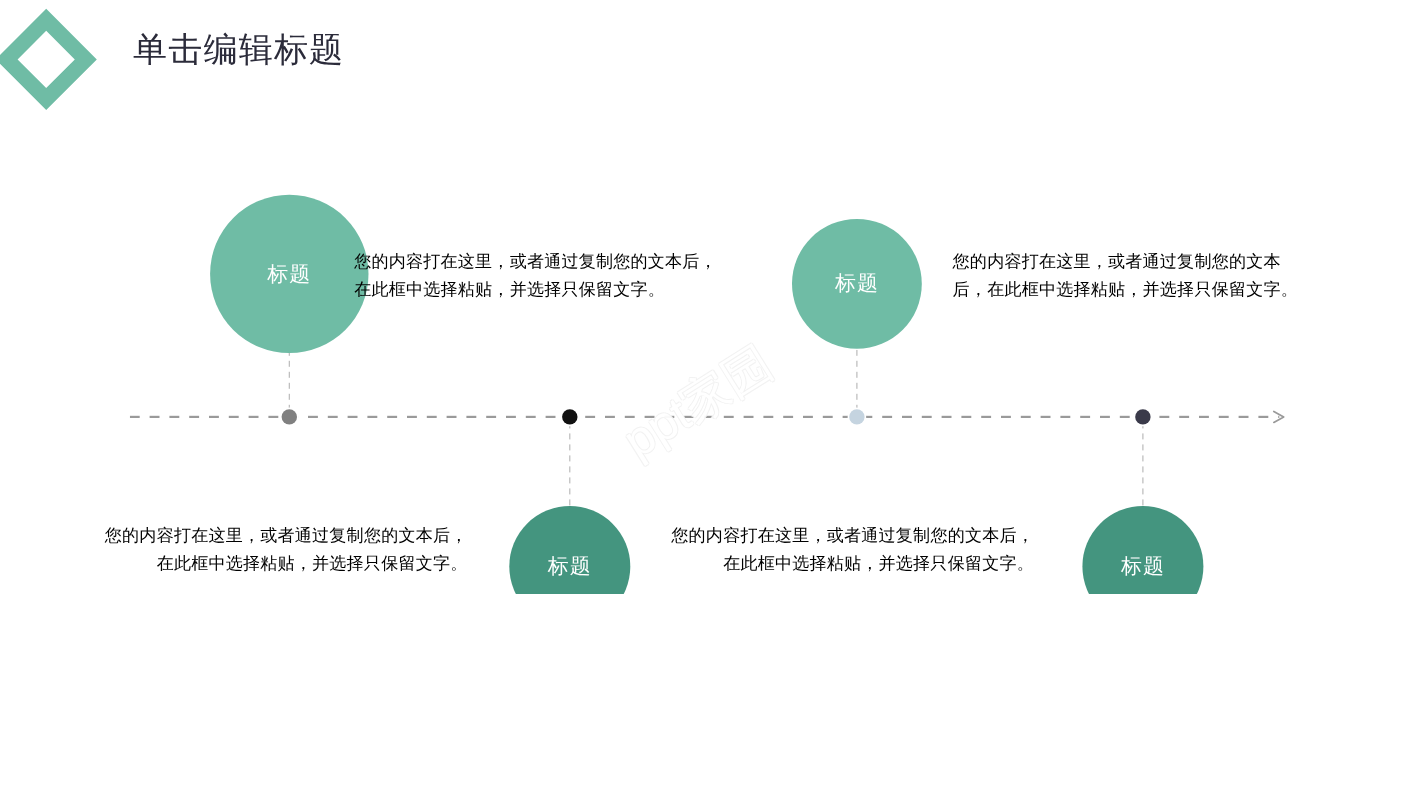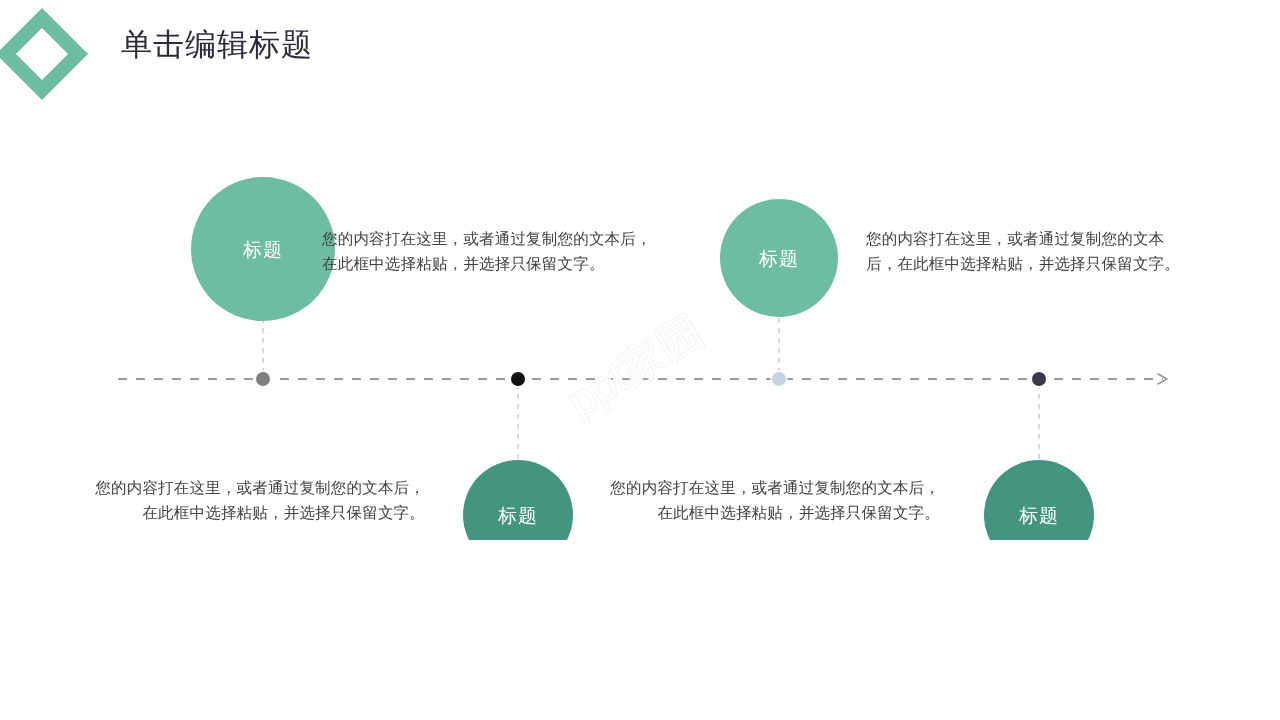--- a/index.html
+++ b/index.html
@@ -102,21 +102,21 @@
     line-height: 1;
     user-select: none;
     text-align: right;
   }
 
   
   .body-text {
     position: absolute;
     font-size: 15.5px;
     line-height: 25px;
-    color: #404040;
+    color: #000000;
     letter-spacing: 0.2px;
   }
   .align-left  { text-align: left; }
   .align-right { text-align: right; }
 
   
   #watermark {
     position: absolute;
     left: 560px;
     top: 318px;

